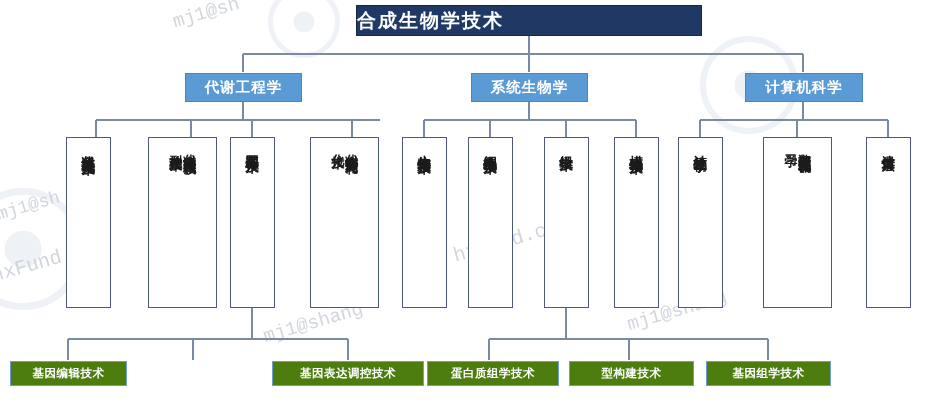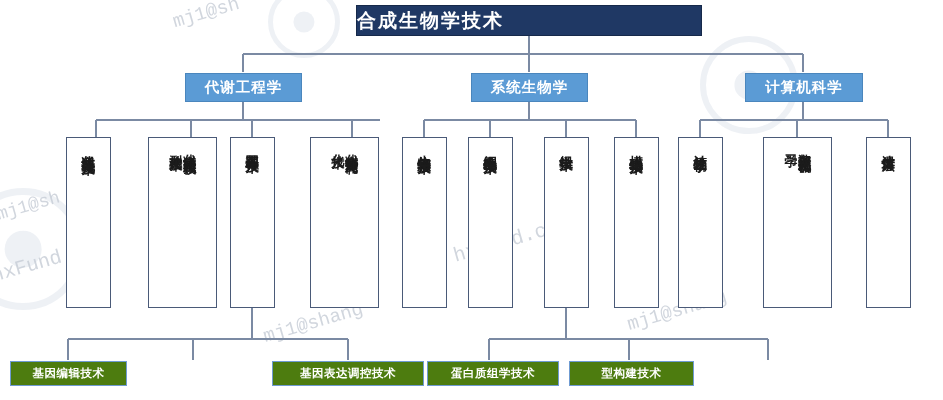--- a/index.html
+++ b/index.html
@@ -174,14 +174,17 @@
   <div class="node lvl4" style="left:427px;top:361px;width:132px;height:25px;">
     <span>蛋白质组学技术</span>
   </div>
 
   <div class="node lvl4" style="left:272px;top:361px;width:152px;height:25px;">
     <span>基因表达调控技术</span>
   </div>
   <div class="node lvl4" style="left:569px;top:361px;width:125px;height:25px;">
     <span>型构建技术</span>
   </div>
+  <div class="node lvl4" style="left:706px;top:361px;width:125px;height:25px;">
+    <span>基因组学技术</span>
+  </div>
 
 </div>
 
 </body></html>

